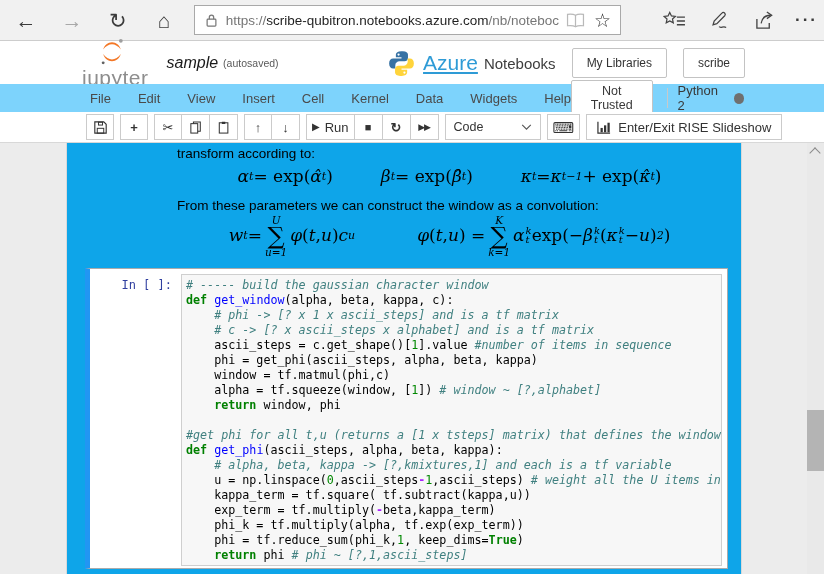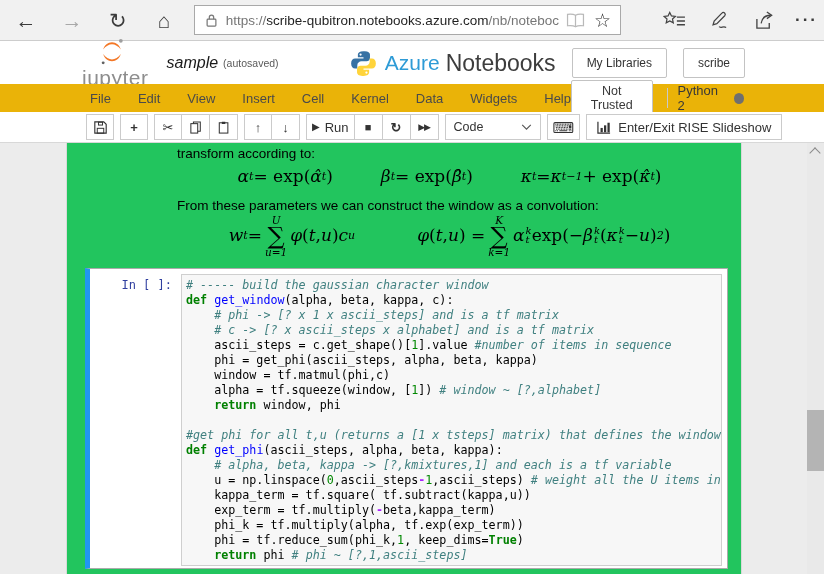--- a/index.html
+++ b/index.html
@@ -28,29 +28,29 @@
   .ellipsis { font-size:17px; color:#3b3b3b; letter-spacing:2px; font-weight:bold; margin-left:19px; margin-right:6px; }
 
   
   .jup-header { position:absolute; top:42px; left:0; width:824px; height:42px;
                 background:#fff; display:flex; align-items:center; }
   .jlogo { margin-left:76px; display:flex; align-items:center;flex-direction:column; }
   .jlogo-text { font-size:21px; color:#8e8e8e; margin-left:6px; letter-spacing:0.5px; }
   .nb-title { font-size:16px; color:#1a1a1a; margin-left:18px;font-style:italic; }
   .nb-autosave { font-size:10.5px; color:#5a5a5a; margin-left:5px; }
   .azure-brand { display:flex; align-items:center; margin-left:auto; }
-  .azure-word { font-size:21px; color:#2e9bd6; margin-left:8px; }
-  .notebooks-word { font-size:23px; color:#3d3d3d; margin-left:6px; }
+  .azure-word { font-size:21px; color:#2e9bd6; margin-left:8px;text-decoration:underline; }
+  .notebooks-word { font-size:15px; color:#3d3d3d; margin-left:6px; }
   .hdr-btn { height:30px; border:1px solid #c3c3c3; background:#fff; font-size:12px;
              color:#333; padding:0 14px; margin-left:16px; border-radius:2px;
              font-family:"Liberation Sans",sans-serif; }
   .hdr-btn.last { margin-right:79px; }
 
   
-  .menu-bar { position:absolute; top:84px; left:0; width:824px; height:28px; background:#eab308;
+  .menu-bar { position:absolute; top:84px; left:0; width:824px; height:28px; background:#7dd3fc;
               display:flex; align-items:center; font-size:13px; color:#4a4a4a; }
   .menu-items { display:flex; column-gap:27px; padding-left:90px; }
   .menu-item { cursor:default; }
   .trust-btn { margin-left:auto; border:1px solid #c3c3c3; background:#fff; color:#383838;
                font-size:12.5px; padding:3px 9px; border-radius:2px; }
   .kernel-zone { display:flex; align-items:center; margin-left:14px; margin-right:80px; }
   .kernel-sep { width:1px; height:20px; background:#c9c9c9; margin-right:10px; }
   .kernel-name { font-size:13px; color:#383838; }
   .kernel-dot { width:11px; height:11px; border-radius:50%; background:#6f6f6f; margin-left:8px; }
 
@@ -69,21 +69,21 @@
   .ff-glyph { font-size:9px; letter-spacing:-1px; }
   .cm-select { height:26px; width:96px; border:1px solid #cbcbcb; background:#fff;
                display:flex; align-items:center; justify-content:space-between;
                font-size:12.5px; color:#333; padding:0 8px; }
   .rise-btn { height:26px; border:1px solid #cbcbcb; background:#fff; display:flex;
               align-items:center; padding:0 10px; font-size:13px; color:#333; }
   .rise-btn svg { margin-right:7px; }
 
   
   .body-bg { position:absolute; top:143px; left:0; width:824px; height:431px; background:#ececec; }
-  .page { position:absolute; top:143px; left:66px; width:676px; height:431px; background:#22c55e;
+  .page { position:absolute; top:143px; left:66px; width:676px; height:431px; background:#0ea5e9;
           border-left:1px solid #d9d9d9; border-right:1px solid #d9d9d9; overflow:hidden; }
 
   .md-text { position:absolute; left:110px; font-size:13.5px; color:#000; }
   .md-1 { top:3px; }
   .md-2 { top:55px;text-align:right; }
   .eq { position:absolute; left:110px; width:545px; display:flex; justify-content:center;
         align-items:center; font-family:"DejaVu Serif", serif; font-size:17px; color:#000; }
   .eq-1 { top:15px; height:36px; column-gap:48px; }
   .eq-2 { top:66px; height:52px; column-gap:62px; }
   .eq-group { white-space:nowrap; display:flex; align-items:center; }

